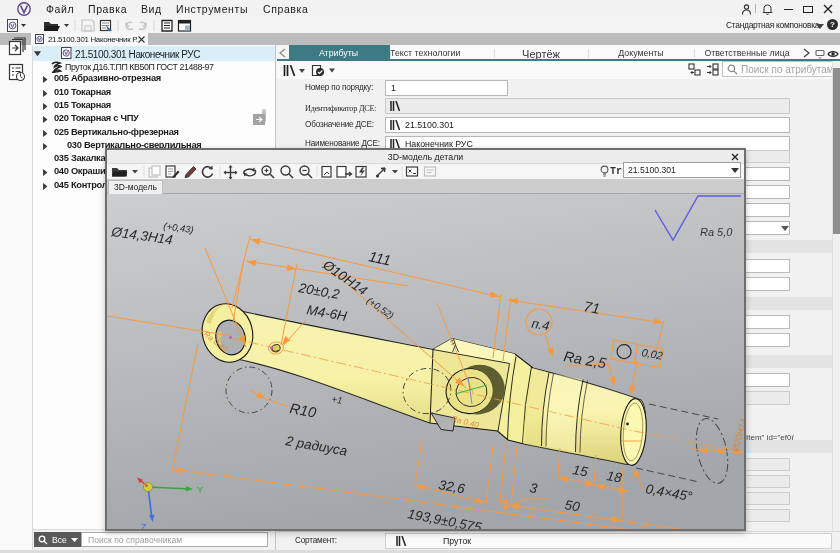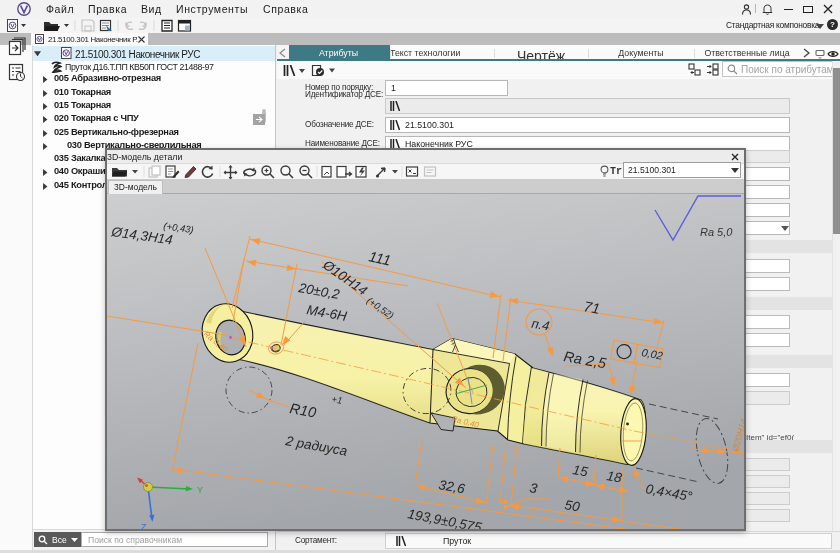--- a/index.html
+++ b/index.html
@@ -164,21 +164,21 @@
 <div class="abs" style="left:277px;top:45px;width:563px;height:508px;background:#f1f1f1;"></div>
 
 <div class="abs" style="left:277px;top:45px;width:563px;height:16px;background:#fbfbfb;"></div>
 <div class="abs" style="left:277px;top:45px;width:12px;height:16px;background:#f4f4f4;"></div>
 <svg class="abs" style="left:279px;top:48px" width="7" height="10" viewBox="0 0 7 10">
     <path d="M6 1 L1 5 L6 9" fill="none" stroke="#888" stroke-width="1.2"></path>
   </svg>
 <div class="abs" style="left:289px;top:45px;width:101px;height:16px;background:#3d7a83;"></div>
 <div class="abs txt" style="left:289px;top:48px;width:99px;text-align:center;font-size:8.8px;color:#fff;">Атрибуты</div>
 <div class="abs txt" style="left:390px;top:48px;width:104px;text-align:left;font-size:8.8px;color:#333;">Текст технологии</div>
-<div class="abs txt" style="left:494px;top:48px;width:94px;text-align:center;font-size:14px;color:#333;">Чертёж</div>
+<div class="abs txt" style="left:494px;top:48px;width:94px;text-align:center;font-size:11px;color:#333;">Чертёж</div>
 <div class="abs txt" style="left:588px;top:48px;width:106px;text-align:center;font-size:8.8px;color:#333;">Документы</div>
 <div class="abs txt" style="left:694px;top:48px;width:106px;text-align:center;font-size:8.8px;color:#333;">Ответственные лица</div>
 <div class="abs" style="left:390px;top:49px;width:1px;height:9px;background:#dcdcdc;"></div>
 <div class="abs" style="left:494px;top:49px;width:1px;height:9px;background:#dcdcdc;"></div>
 <div class="abs" style="left:588px;top:49px;width:1px;height:9px;background:#dcdcdc;"></div>
 <div class="abs" style="left:694px;top:49px;width:1px;height:9px;background:#dcdcdc;"></div>
 <svg class="abs" style="left:803px;top:48px" width="7" height="10" viewBox="0 0 7 10">
     <path d="M1 1 L6 5 L1 9" fill="none" stroke="#444" stroke-width="1.3"></path>
   </svg>
 <svg class="abs" style="left:815px;top:50px" width="10" height="9" viewBox="0 0 10 9">
@@ -216,21 +216,21 @@
 <div class="abs" style="left:722px;top:61px;width:116px;height:16px;background:#fff;border:1px solid #c3c3c3;box-sizing:border-box;"></div>
 <svg class="abs" style="left:727px;top:64px" width="11" height="11" viewBox="0 0 11 11">
  <circle cx="4.4" cy="4.4" r="3.2" fill="none" stroke="#8a8a8a" stroke-width="1.2"></circle>
  <path d="M6.8 6.8 L10 10" stroke="#8a8a8a" stroke-width="1.2"></path>
 </svg>
 <div class="abs txt" style="left:741px;top:64px;font-size:10px;color:#a3a3a3;">Поиск по атрибутам</div>
 
 <div class="abs txt" style="left:305px;top:83px;font-size:8.2px;letter-spacing:-0.2px;color:#2b2b2b;">Номер по порядку:</div>
 <div class="abs" style="left:385px;top:80px;width:123px;height:16px;background:#fff;border:1px solid #b7b7b7;box-sizing:border-box;"></div>
 <div class="abs txt" style="left:391px;top:83px;font-size:8.8px;">1</div>
-<div class="abs txt" style="left:305px;top:90px;font-size:8.2px;letter-spacing:-0.2px;color:#2b2b2b;">Идентификатор ДСЕ:</div>
+<div class="abs txt" style="left:305px;top:104px;font-size:8.2px;letter-spacing:-0.2px;color:#2b2b2b;font-family:Liberation Serif, serif;">Идентификатор ДСЕ:</div>
 <div class="abs" style="left:385px;top:98px;width:405px;height:16px;background:#ebebeb;border:1px solid #c9c9c9;box-sizing:border-box;"></div>
 <svg class="abs" style="left:390px;top:101px" width="11" height="10" viewBox="0 0 11 10">
     <path d="M1 0 V10 M3.5 0 V10" stroke="#222" stroke-width="1.5"></path>
     <path d="M6 0 L9.5 10" stroke="#222" stroke-width="1.5"></path>
   </svg>
 <div class="abs txt" style="left:305px;top:120px;font-size:8.2px;letter-spacing:-0.2px;color:#2b2b2b;">Обозначение ДСЕ:</div>
 <div class="abs" style="left:385px;top:117px;width:405px;height:16px;background:#fff;border:1px solid #b7b7b7;box-sizing:border-box;"></div>
 <svg class="abs" style="left:390px;top:120px" width="11" height="10" viewBox="0 0 11 10">
     <path d="M1 0 V10 M3.5 0 V10" stroke="#222" stroke-width="1.5"></path>
     <path d="M6 0 L9.5 10" stroke="#222" stroke-width="1.5"></path>
@@ -287,21 +287,21 @@
  <path d="M6.2 6.2 L9 9" stroke="#fff" stroke-width="1.3"></path>
 </svg>
 <div class="abs txt" style="left:52px;top:535px;font-size:8.6px;color:#fff;">Все</div>
 <svg class="abs" style="left:71px;top:538px" width="7" height="4" viewBox="0 0 7 4">
     <path d="M0 0 L7 0 L3.5 4 Z" fill="#fff"></path>
   </svg>
 <div class="abs" style="left:81px;top:532px;width:187px;height:15px;background:#fff;border:1px solid #ababab;box-sizing:border-box;"></div>
 <div class="abs txt" style="left:88px;top:535px;font-size:8.6px;color:#9f9f9f;">Поиск по справочникам</div>
 
 <div class="abs" style="left:105px;top:148px;width:641px;height:383px;background:#ececec;border:2px solid #6e6e6e;box-sizing:border-box;box-shadow:0 2px 6px rgba(0,0,0,0.25);"></div>
-<div class="abs txt" style="left:107px;top:152px;width:637px;text-align:left;font-size:8.8px;color:#222;">3D-модель детали</div>
+<div class="abs txt" style="left:107px;top:152px;width:637px;text-align:center;font-size:8.8px;color:#222;">3D-модель детали</div>
 <svg class="abs" style="left:731px;top:153px" width="8" height="8" viewBox="0 0 8 8">
     <path d="M1 1 L7 7 M7 1 L1 7" stroke="#222" stroke-width="1.3"></path>
   </svg>
 <div class="abs" style="left:107px;top:163px;width:637px;height:1px;background:#dadada;"></div>
 <div class="abs" style="left:107px;top:164px;width:637px;height:15px;background:#f6f6f6;"></div>
 <svg class="abs" style="left:111px;top:165px" width="17" height="13" viewBox="0 0 17 13">
     <path d="M1 3 L6 3 L8 5 L16 5 L16 11.5 L1 11.5 Z" fill="#3a3a3a"></path>
     <path d="M3 6.5 L16 6.5 L14 11.5 L1 11.5 Z" fill="#1f1f1f"></path>
   </svg>
 <svg class="abs" style="left:131px;top:165px" width="8" height="13" viewBox="0 0 8 13">

